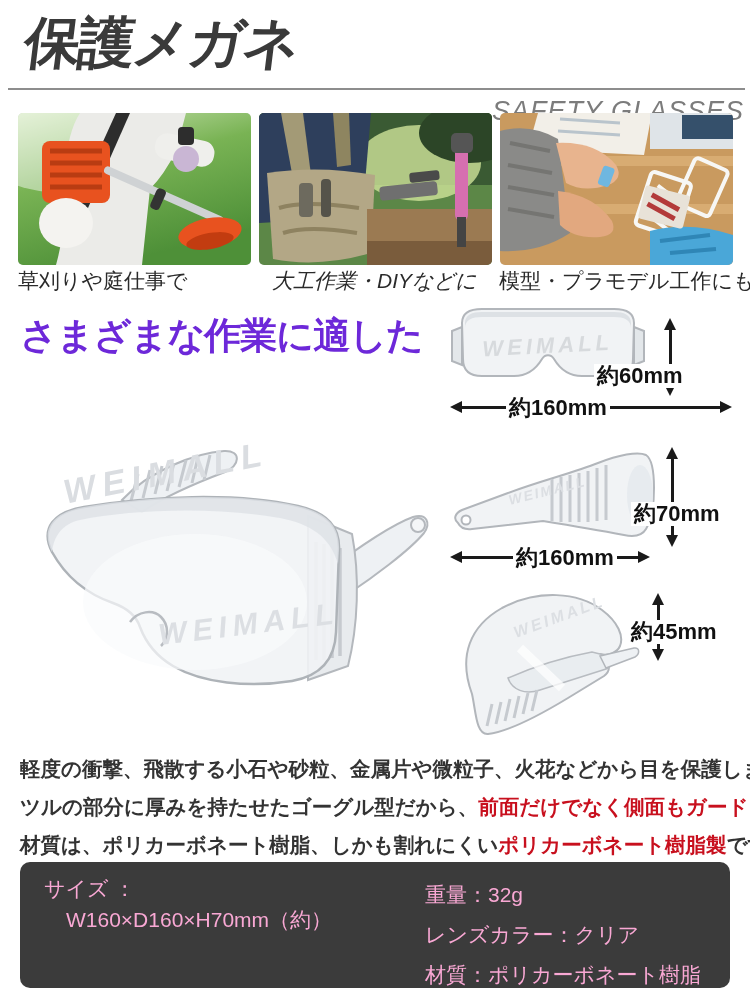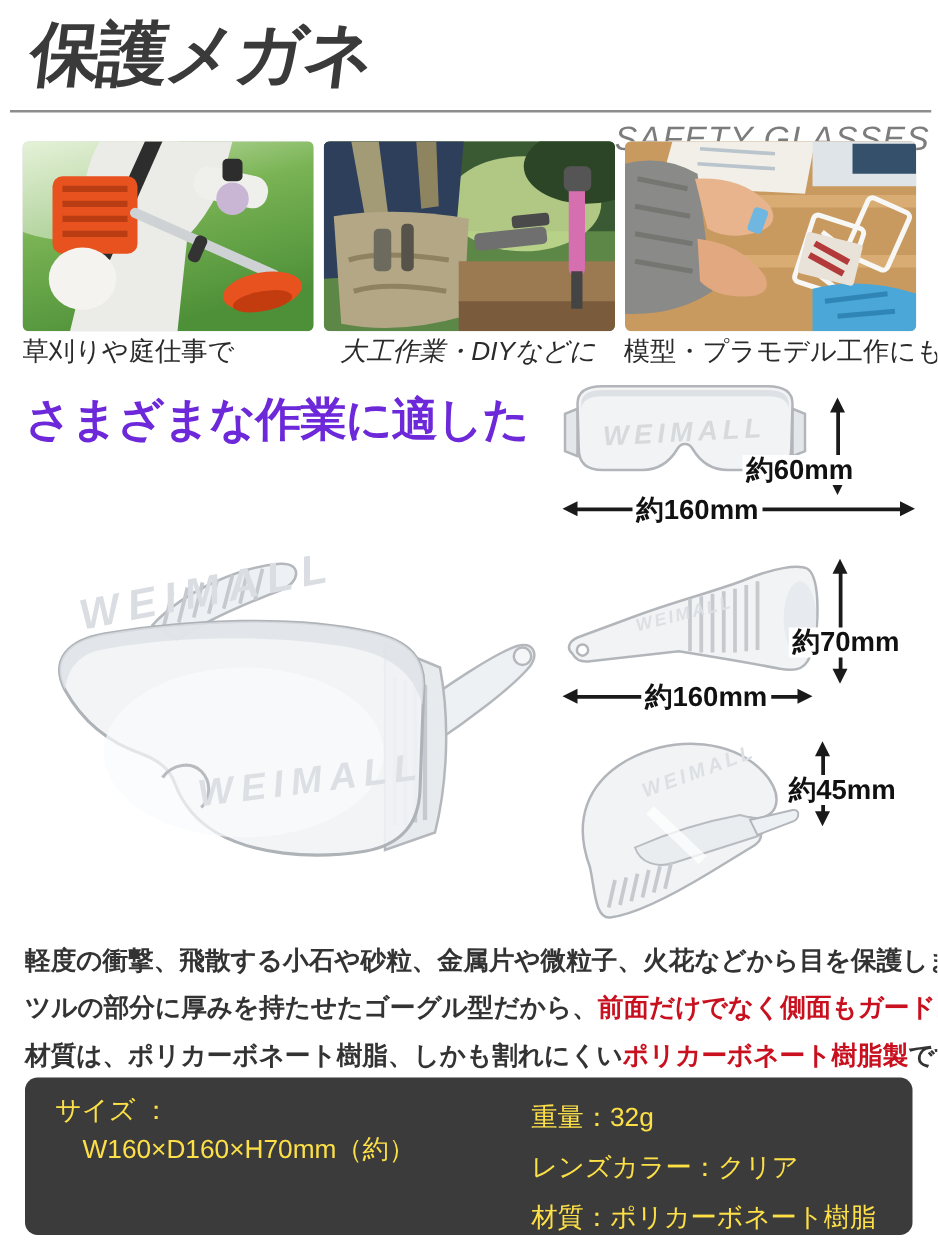--- a/index.html
+++ b/index.html
@@ -36,21 +36,21 @@
   .dim-label{position:absolute;background:#fff;color:#111;font-size:22px;font-weight:bold;
      line-height:1;padding:1px 3px;white-space:nowrap;z-index:5;}
 
   
   #description{left:20px;top:750px;width:716px;font-size:20.5px;font-weight:600;
      color:#333;line-height:38px;white-space:nowrap;}
   #description .hl{color:#c8101e;}
 
   
   #spec-box{left:20px;top:862px;width:710px;height:126px;background:#3b3b3b;border-radius:10px;
-     color:#fde047;font-size:21px;}
+     color:#f9a8d4;font-size:21px;}
   #spec-left{position:absolute;left:24px;top:11px;line-height:31px;}
   #spec-left .indent{padding-left:22px;}
   #spec-right{position:absolute;left:405px;top:13px;line-height:40px;}
   .nowrap{white-space:nowrap;}
 </style>
 </head>
 <body>
 
 <div id="page">
 

